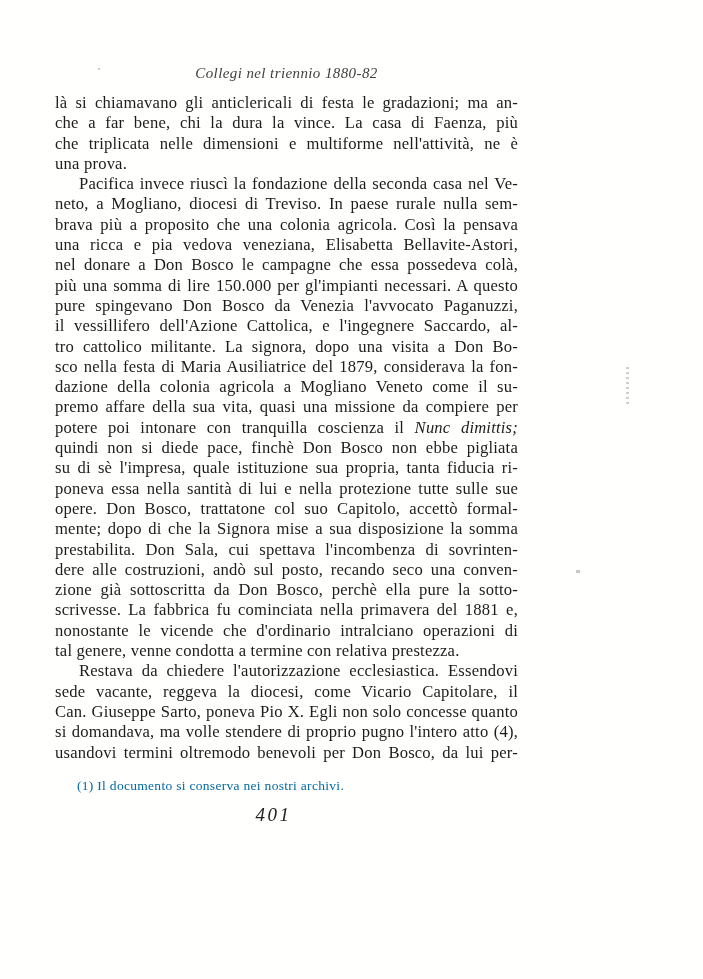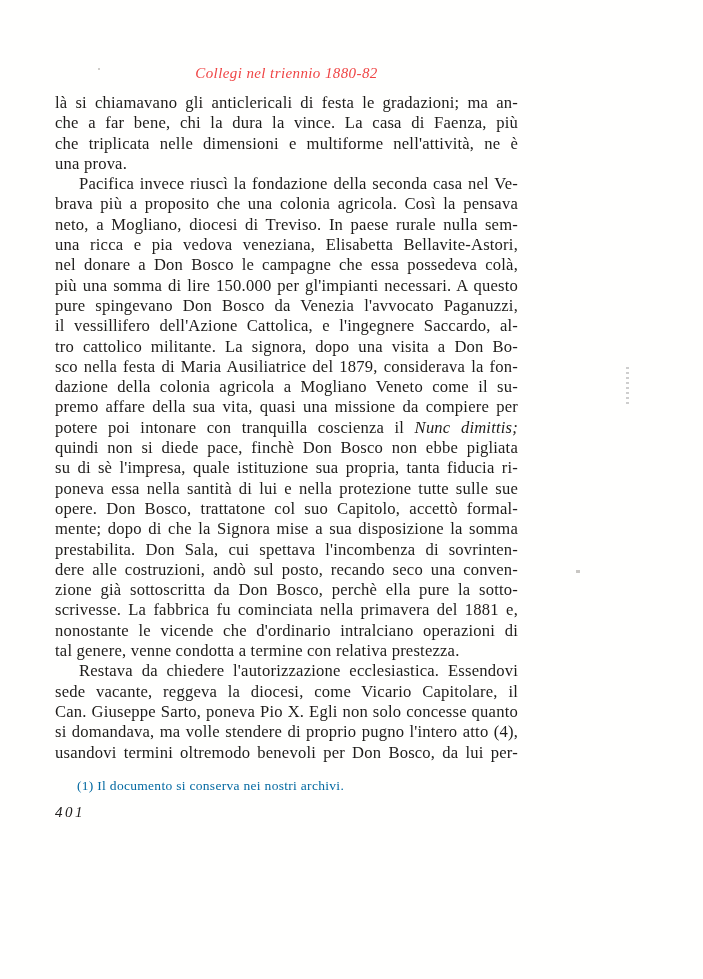--- a/index.html
+++ b/index.html
@@ -18,21 +18,21 @@
   }
   .running-header {
     position: absolute;
     top: 65px;
     left: 55px;
     width: 463px;
     text-align: center;
     font-style: italic;
     font-size: 15px;
     letter-spacing: 0.4px;
-    color: #ef4444;
+    color: #404040;
   }
   .body-text {
     position: absolute;
     top: 93px;
     left: 55px;
     width: 463px;
   }
   .para { margin: 0; padding: 0; }
   .line {
     height: 20.3px;
@@ -58,23 +58,23 @@
     font-size: 13.5px;
     letter-spacing: 0.3px;
     text-indent: 22px;
     color: #0369a1;
   }
   .page-number {
     position: absolute;
     top: 804px;
     left: 55px;
     width: 437px;
-    text-align: left;
+    text-align: center;
     font-style: italic;
-    font-size: 15px;
+    font-size: 19px;
     letter-spacing: 2.5px;
     color: #232120;
   }
   .scan-artifact-dotted {
     position: absolute;
     left: 626px;
     top: 367px;
     width: 3px;
     height: 40px;
     background-image: repeating-linear-gradient(
@@ -106,22 +106,22 @@
 
   <div class="body-text">
       <div class="para">
         <div class="line">là si chiamavano gli anticlericali di festa le gradazioni; ma an-</div>
         <div class="line">che a far bene, chi la dura la vince. La casa di Faenza, più</div>
         <div class="line">che triplicata nelle dimensioni e multiforme nell'attività, ne è</div>
         <div class="line end">una prova.</div>
       </div>
       <div class="para">
         <div class="line first-indent">Pacifica invece riuscì la fondazione della seconda casa nel Ve-</div>
+        <div class="line">neto, a Mogliano, diocesi di Treviso. In paese rurale nulla sem-</div>
         <div class="line">brava più a proposito che una colonia agricola. Così la pensava</div>
-        <div class="line">neto, a Mogliano, diocesi di Treviso. In paese rurale nulla sem-</div>
         <div class="line">una ricca e pia vedova veneziana, Elisabetta Bellavite-Astori,</div>
         <div class="line">nel donare a Don Bosco le campagne che essa possedeva colà,</div>
         <div class="line">più una somma di lire 150.000 per gl'impianti necessari. A questo</div>
         <div class="line">pure spingevano Don Bosco da Venezia l'avvocato Paganuzzi,</div>
         <div class="line">il vessillifero dell'Azione Cattolica, e l'ingegnere Saccardo, al-</div>
         <div class="line">tro cattolico militante. La signora, dopo una visita a Don Bo-</div>
         <div class="line">sco nella festa di Maria Ausiliatrice del 1879, considerava la fon-</div>
         <div class="line">dazione della colonia agricola a Mogliano Veneto come il su-</div>
         <div class="line">premo affare della sua vita, quasi una missione da compiere per</div>
         <div class="line"><span>potere poi intonare con tranquilla coscienza il </span><span class="em">Nunc dimittis;</span></div>

